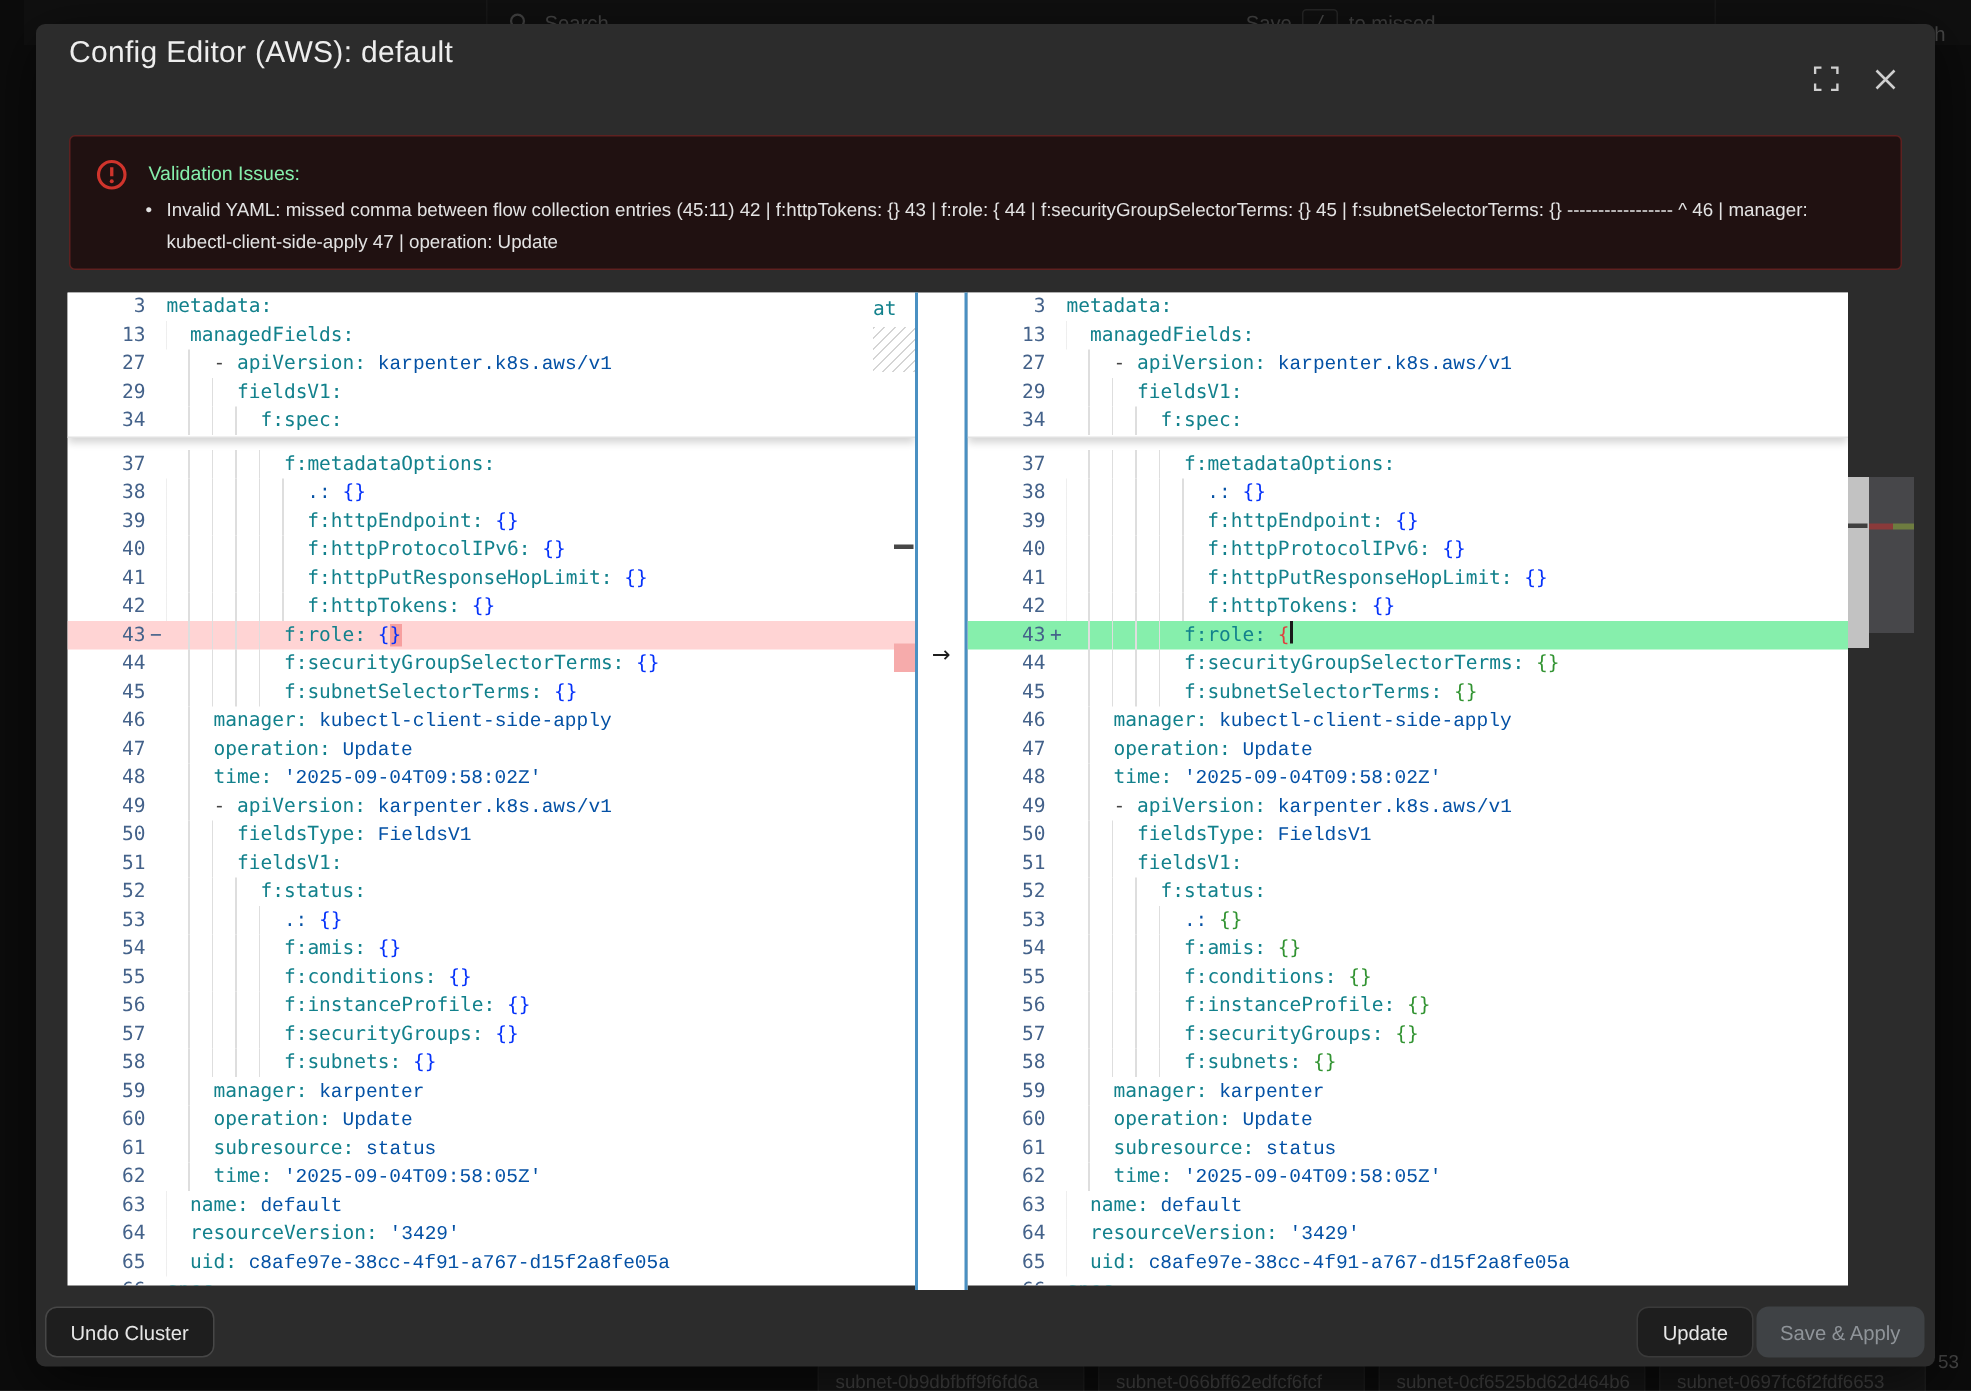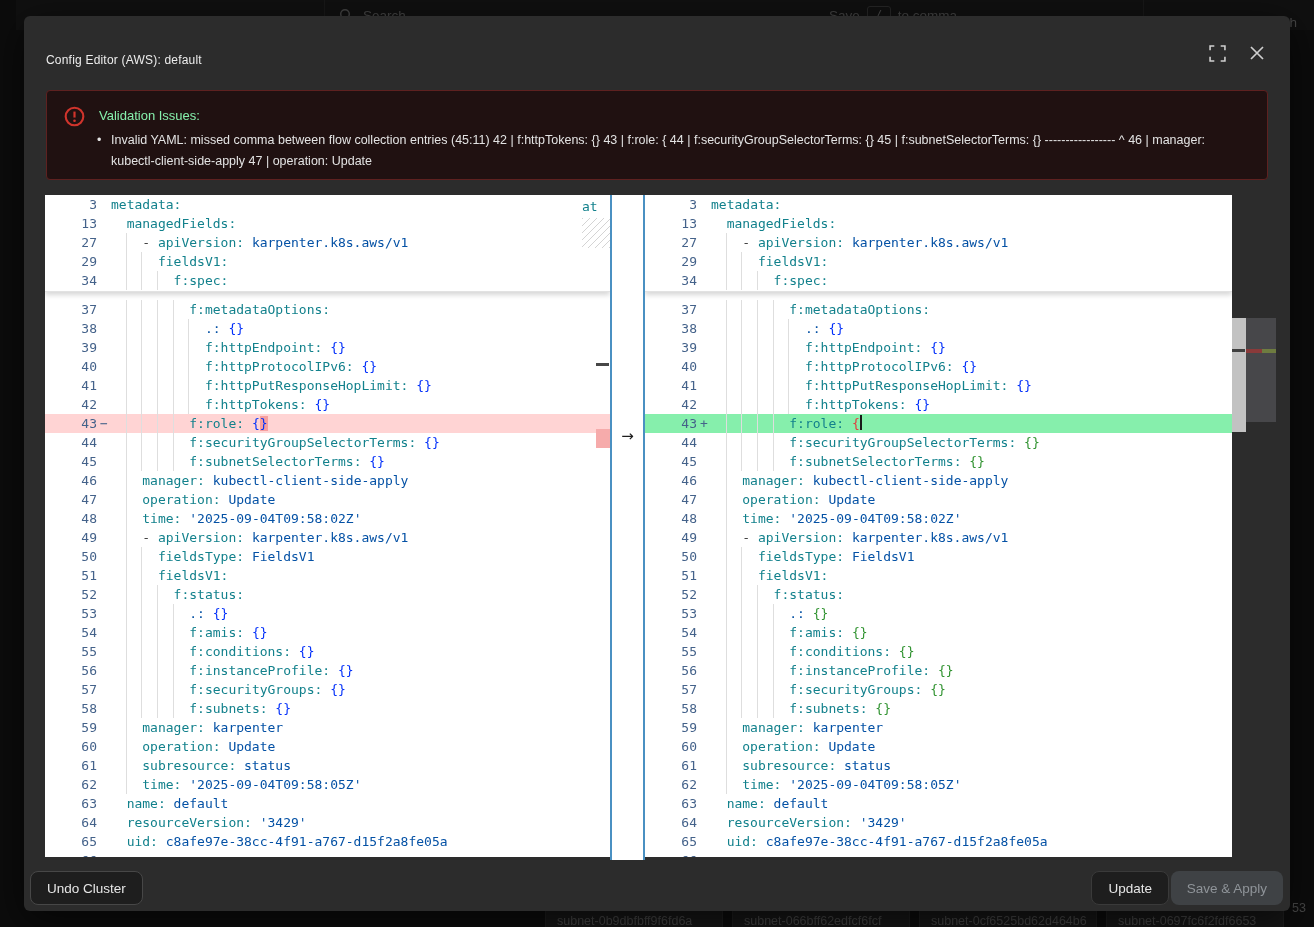--- a/index.html
+++ b/index.html
@@ -21,21 +21,21 @@
     color:#9a9a9a;font-size:13.5px;white-space:nowrap;z-index:1;}
   .chips{position:absolute;top:908px;left:545px;display:flex;gap:9px;z-index:1;}
   .chip{height:26px;box-sizing:border-box;background:#2a2a2a;border:1px solid #3a3a3a;border-radius:4px;
     color:#8d8d8d;font-size:12.5px;line-height:24px;padding:0 11px;width:178px;overflow:hidden;white-space:nowrap;}
   .chipcount{position:absolute;top:901px;left:1292px;color:#9a9a9a;font-size:12.5px;z-index:1;}
   
   .overlay{position:absolute;inset:0;background:rgba(6,6,6,.55);z-index:2;}
   
   .modal{position:absolute;left:24px;top:16px;width:1266px;height:895px;background:#2c2c2c;
     border-radius:6px;z-index:3;box-shadow:0 10px 40px rgba(0,0,0,.6);}
-  .modal-title{position:absolute;left:22px;top:37px;font-size:12px;color:#ededed;letter-spacing:.2px;}
+  .modal-title{position:absolute;left:22px;top:8px;font-size:20px;color:#ededed;letter-spacing:.2px;}
   .icon-btn{position:absolute;top:28px;width:22px;height:22px;display:flex;align-items:center;justify-content:center;cursor:pointer;}
   .fs-btn{right:62px;} .x-btn{right:22px;}
   
   .banner{position:absolute;left:22px;top:74px;width:1222px;height:90px;box-sizing:border-box;
     background:#201111;border:1px solid #5e2120;border-radius:4px;}
   .banner .alert{position:absolute;left:17px;top:15px;}
   .banner .bheading{position:absolute;left:52px;top:17px;font-size:13px;color:#86efac;}
   .banner .bmsg{position:absolute;left:64px;top:39px;right:22px;font-size:12.5px;color:#e3e3e3;line-height:21px;}
   .banner .bmsg::before{content:"•";position:absolute;left:-14px;color:#e3e3e3;}
   
@@ -51,21 +51,21 @@
   .pbody{position:absolute;top:97px;left:0;right:0;bottom:0;padding-top:8px;}
   .code-line{height:19px;line-height:19px;white-space:pre;font-family:"DejaVu Sans Mono",monospace;font-size:13px;color:#333;}
   .code-line.del{background:#ffd4d4;}
   .code-line.ins{background:#86efac;}
   .ln{display:inline-block;width:52px;text-align:right;color:#44628a;}
   .sign{display:inline-block;width:14px;text-align:center;color:#44628a;}
   .ind{display:inline-block;height:19px;vertical-align:top;
     background-image:repeating-linear-gradient(to right,transparent 0 calc(2ch - 1px),#dedede calc(2ch - 1px) 2ch);
     background-size:calc(100% - 2ch + 1px) 100%;background-repeat:no-repeat;}
   .tk-k{color:#12818c;}
-  .tk-v{color:#0451a5;}
+  .tk-v{color:#0451a5;font-family:Liberation Mono, monospace;}
   .tk-b{color:#0431fa;}
   .tk-g{color:#319331;}
   .tk-r{color:#e13d3d;}
   .tk-d{color:#444;}
   .tk-bh{color:#0431fa;background:#f79f9f;}
   .tk-cur{display:inline-block;width:2px;height:15px;background:#1a1a1a;vertical-align:-2px;}
   
   .ruler-l{position:absolute;right:0;top:0;width:14px;height:100%;z-index:3;}
   .ruler-l .scrollmark{position:absolute;left:0;right:1px;top:168px;height:3px;background:#474747;}
   .ruler-l .delmark{position:absolute;left:0;right:0;top:234px;height:19px;background:#f6abab;}
@@ -93,21 +93,21 @@
     <span class="mag">
       <svg width="14" height="14" viewBox="0 0 14 14">
           <circle cx="6" cy="6" r="4.3" fill="none" stroke="#8e8e8e" stroke-width="1.5"></circle>
           <line x1="9.2" y1="9.2" x2="13" y2="13" stroke="#8e8e8e" stroke-width="1.5"></line>
         </svg>
     </span>
     <span>Search</span>
     <span class="presshint">
       <span>Save</span>
         <kbd>/</kbd>
-        <span>to comma</span>
+        <span>to missed</span>
     </span>
   </div>
 </div>
 <div class="clusterbox">
   <span>
     <svg width="18" height="14" viewBox="0 0 18 14">
         <circle cx="5" cy="7" r="3.1" fill="none" stroke="#9a9a9a" stroke-width="1.6"></circle>
         <path d="M8.2 7h8.5M13 7v3M15.8 7v2" fill="none" stroke="#9a9a9a" stroke-width="1.6"></path>
       </svg>
   </span>

